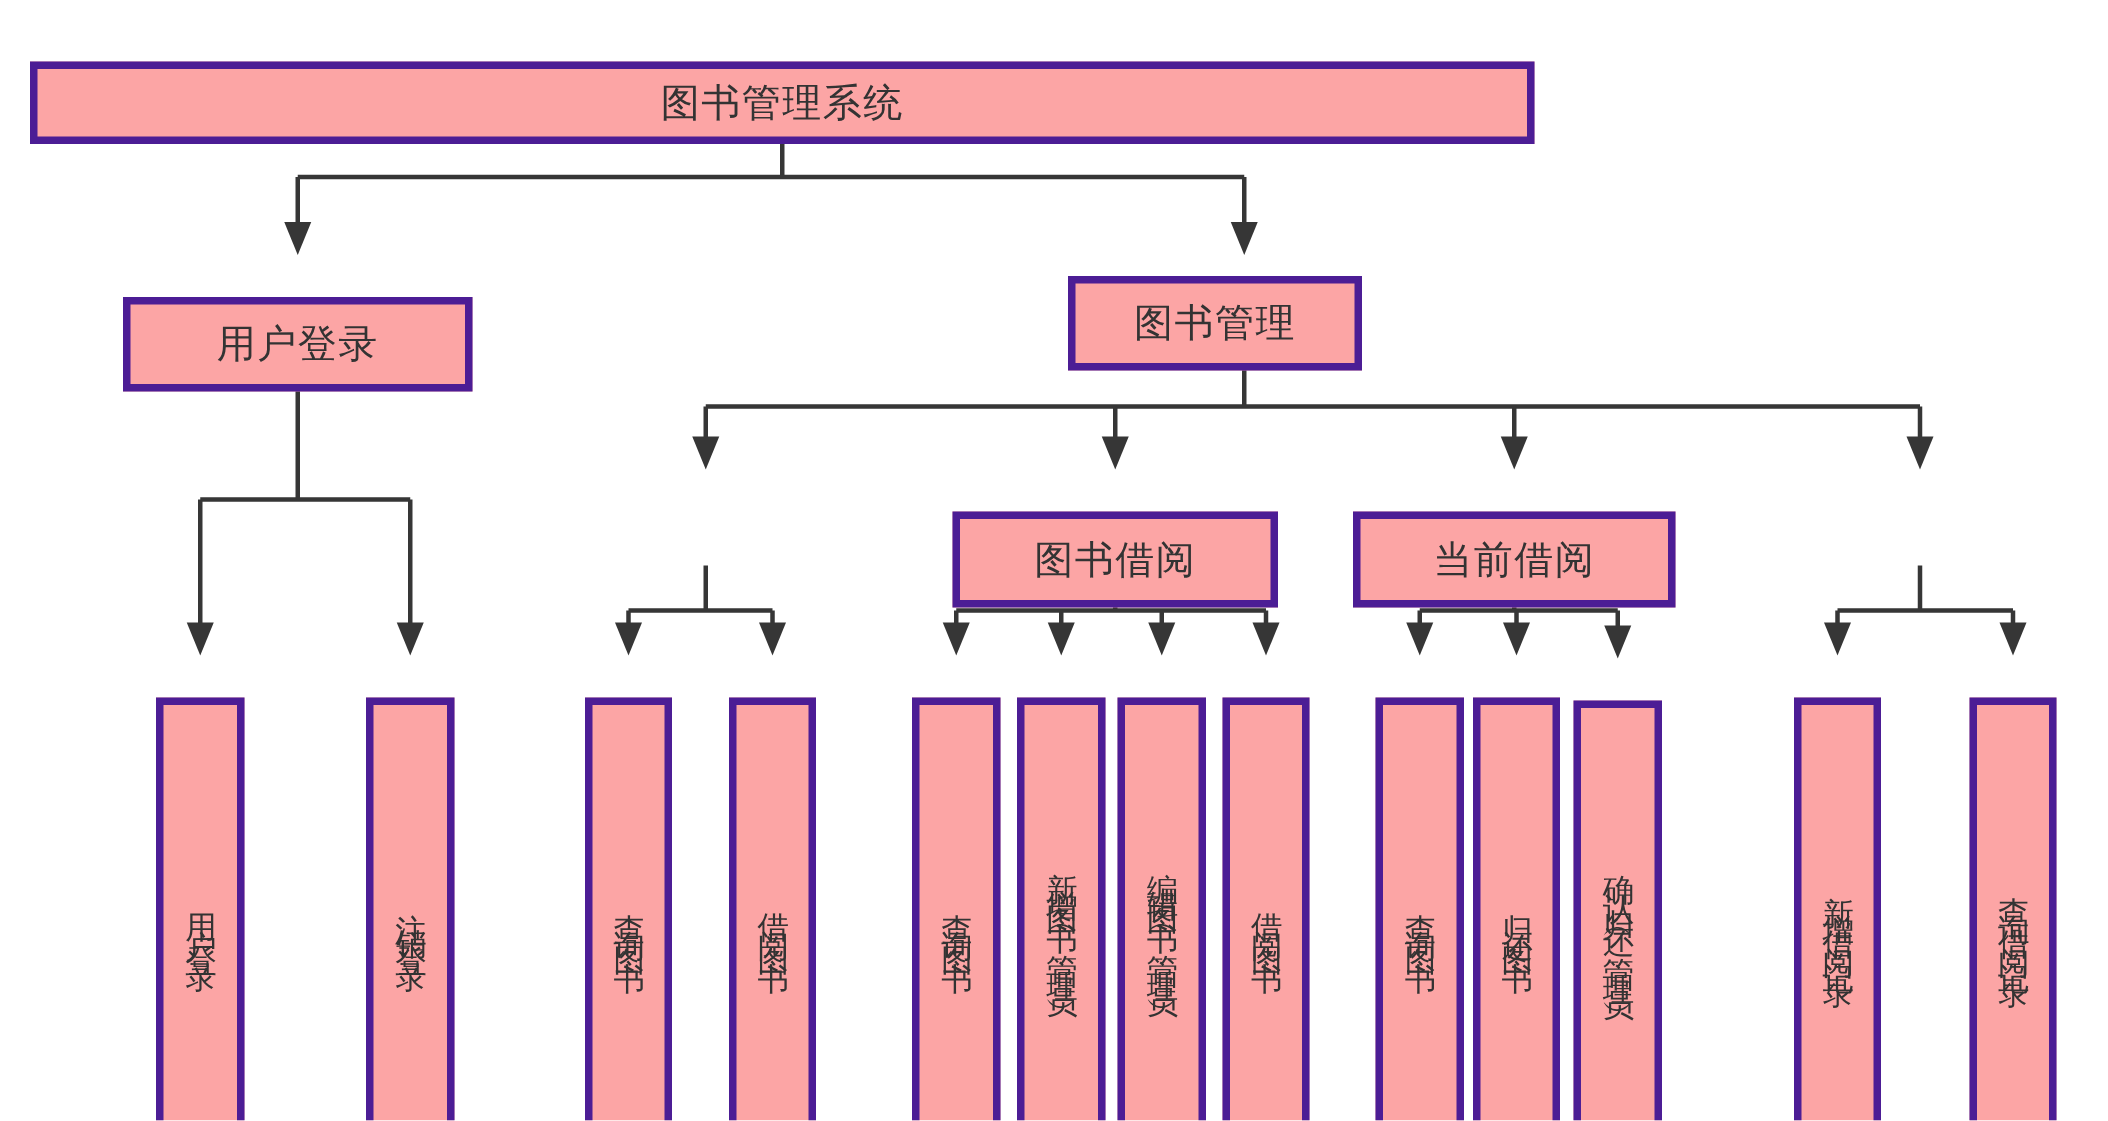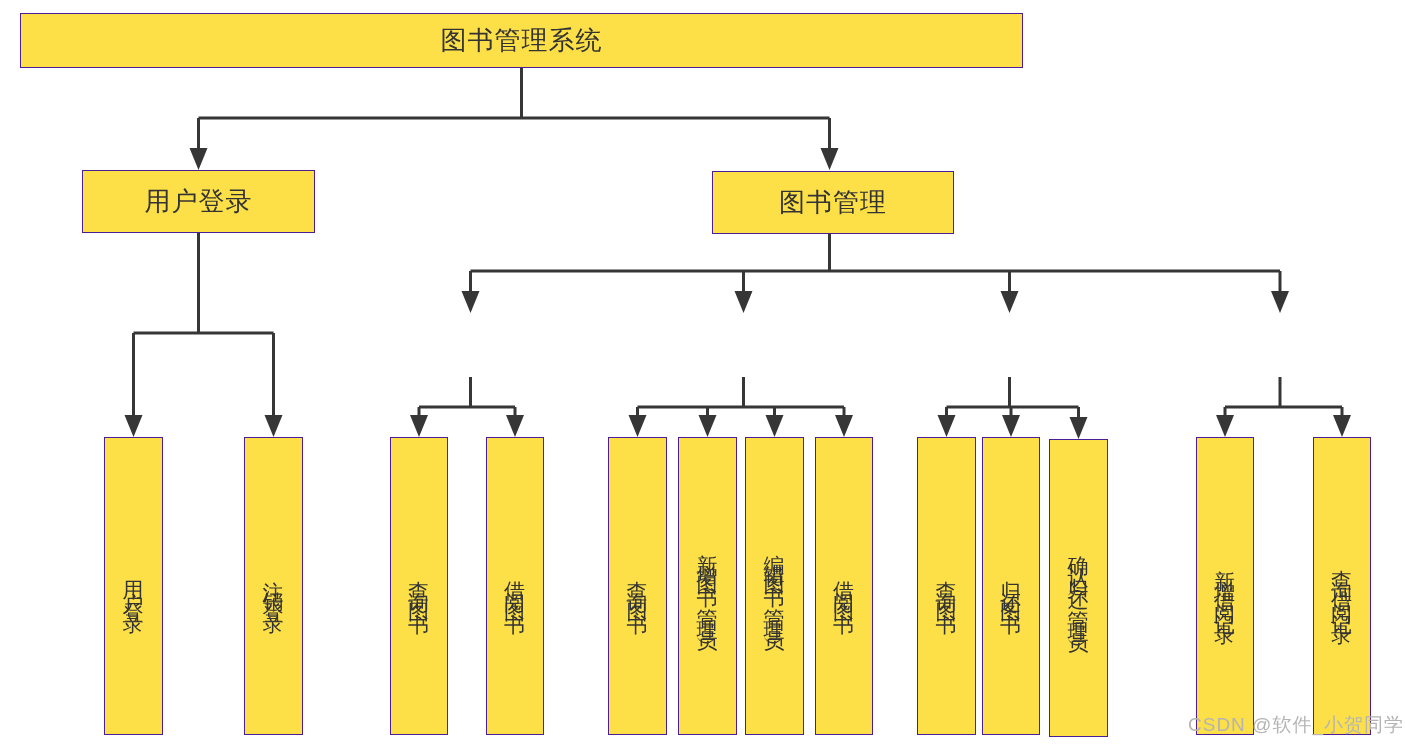--- a/index.html
+++ b/index.html
@@ -17,27 +17,28 @@
   }
   #connectors {
     position: absolute;
     left: 0; top: 0;
     width: 1405px; height: 747px;
     z-index: 1;
   }
   .node {
     position: absolute;
     box-sizing: border-box;
-    background: #fde047;
-    border: 1px solid #4c1d95;
+    background: #fca5a5;
+    border: 5px solid #4c1d95;
     display: flex;
     align-items: center;
     justify-content: center;
     color: #333333;
     z-index: 2;
+    margin-top: 28px;
   }
   .node.h {
     font-size: 26px;
     letter-spacing: 1px;
     white-space: nowrap;
   }
   .node.v {
     writing-mode: vertical-rl;
     text-orientation: mixed;
     font-size: 21px;
@@ -108,36 +109,37 @@
     <g>
       <path class="stroke" d="M1280 377 V407 M1225 407 H1342 M1225 407 V417 M1342 407 V417"></path>
       <polygon class="head" points="1216,415 1234,415 1225,437"></polygon>
       <polygon class="head" points="1333,415 1351,415 1342,437"></polygon>
     </g>
   </svg>
 
   <div class="node h" style="left:20px; top:13px; width:1003px; height:55px;">图书管理系统</div>
 
   <div class="node h" style="left:82px; top:170px; width:233px; height:63px;">用户登录</div>
-  <div class="node h" style="left:712px; top:171px; width:242px; height:63px;">图书管理</div>
+  <div class="node h" style="left:712px; top:156px; width:196px; height:63px;">图书管理</div>
 
+  <div class="node h" style="left:635px; top:313px; width:217px; height:64px;">图书借阅</div>
+  <div class="node h" style="left:902px; top:313px; width:215px; height:64px;">当前借阅</div>
 
   <div class="node v" style="left:104px; top:437px; width:59px; height:298px;">用户登录</div>
   <div class="node v" style="left:244px; top:437px; width:59px; height:298px;">注销登录</div>
 
   <div class="node v" style="left:390px; top:437px; width:58px; height:298px;">查询图书</div>
   <div class="node v" style="left:486px; top:437px; width:58px; height:298px;">借阅图书</div>
 
   <div class="node v" style="left:608px; top:437px; width:59px; height:298px;">查询图书</div>
   <div class="node v" style="left:678px; top:437px; width:59px; height:298px;">新增图书（管理员）</div>
   <div class="node v" style="left:745px; top:437px; width:59px; height:298px;">编辑图书（管理员）</div>
   <div class="node v" style="left:815px; top:437px; width:58px; height:298px;">借阅图书</div>
 
   <div class="node v" style="left:917px; top:437px; width:59px; height:298px;">查询图书</div>
   <div class="node v" style="left:982px; top:437px; width:58px; height:298px;">归还图书</div>
   <div class="node v" style="left:1049px; top:439px; width:59px; height:298px;">确认归还（管理员）</div>
 
   <div class="node v" style="left:1196px; top:437px; width:58px; height:298px;">新增借阅记录</div>
   <div class="node v" style="left:1313px; top:437px; width:58px; height:298px;">查询借阅记录</div>
 
-  <div id="watermark">CSDN @软件_小贺同学</div>
 
 </div>
 
 </body></html>

